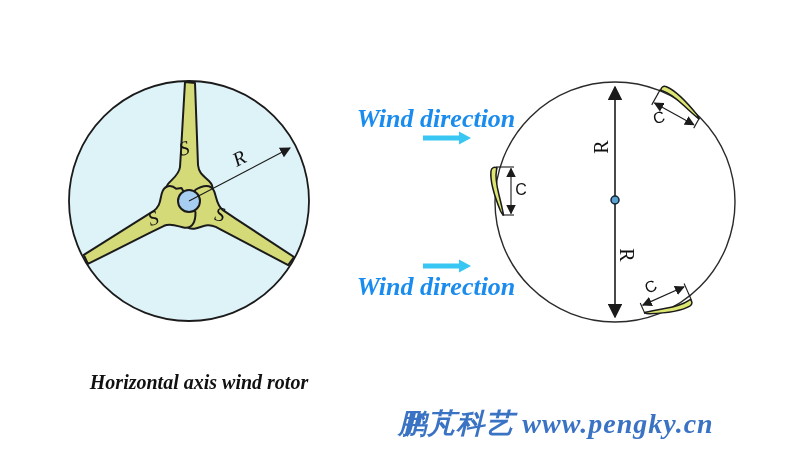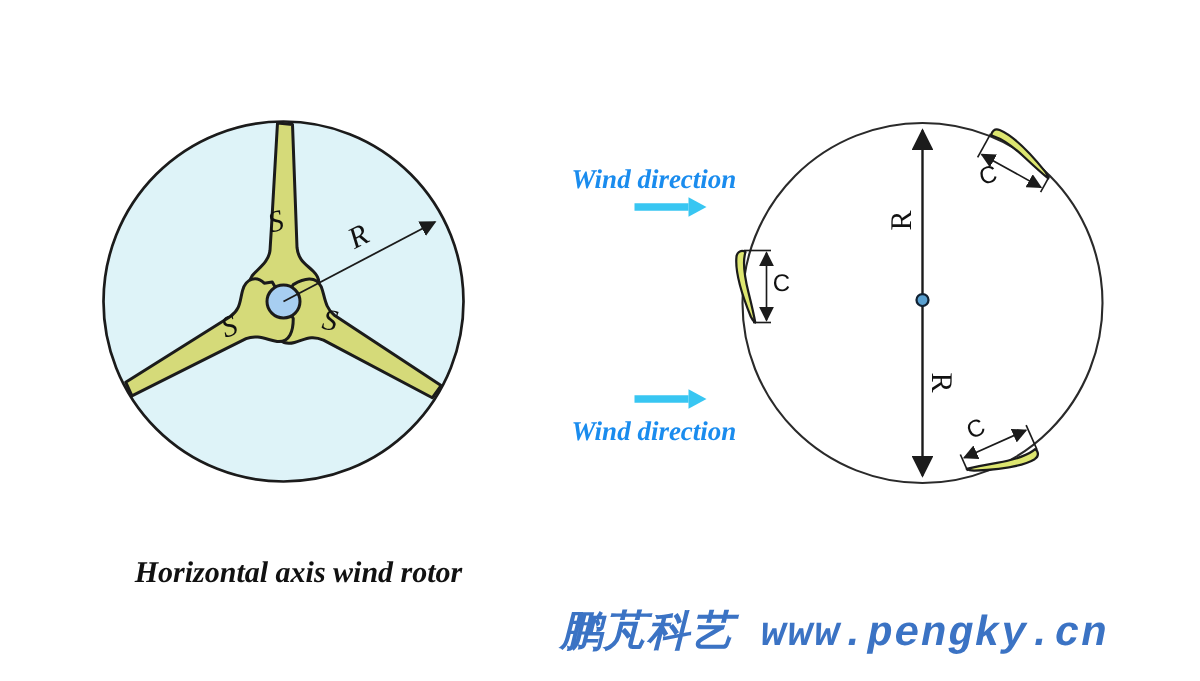--- a/index.html
+++ b/index.html
@@ -11,28 +11,28 @@
   .lbl{
     position:absolute;white-space:nowrap;color:#111;
     transform:translate(-50%,-50%) rotate(var(--r,0deg));
     line-height:1;
   }
   .serif-it{font-family:"Liberation Serif",serif;font-style:italic;}
   .serif{font-family:"Liberation Serif",serif;}
   .sans{font-family:"Liberation Sans",sans-serif;}
   .wind{
     font-family:"Liberation Serif",serif;font-weight:bold;font-style:italic;
-    font-size:18px;color:var(--wind-text,#1a8cee);
+    font-size:26px;color:var(--wind-text,#1a8cee);
   }
   .caption{
     font-family:Liberation Serif, serif;font-weight:bold;font-style:italic;
     font-size:20px;color:var(--caption-color,#111);
   }
   .footer{
-    font-family:Liberation Mono, monospace;font-weight:bold;font-style:italic;
+    font-family:Liberation Serif, serif;font-weight:bold;font-style:italic;
     font-size:28px;color:var(--footer-color,#3b73c4);letter-spacing:1px;
   }
   
   .disc{fill:var(--disc-fill,#def3f8);stroke:var(--outline,#1b1b1b);stroke-width:1.8;}
   .blade{fill:var(--blade-fill,#d5da79);stroke:var(--outline,#1b1b1b);stroke-width:2;stroke-linejoin:round;}
   .hub{fill:var(--hub-fill,#a7cef1);stroke:var(--outline,#1b1b1b);stroke-width:2;}
   .thinline{stroke:#1b1b1b;stroke-width:1.2;fill:none;}
   .ring{fill:none;stroke:#2a2a2a;stroke-width:1.4;}
   .diam{stroke:#1b1b1b;stroke-width:1.6;fill:none;}
   .foil{fill:var(--airfoil-fill,#dde670);stroke:#1b1b1b;stroke-width:1.5;stroke-linejoin:round;}

